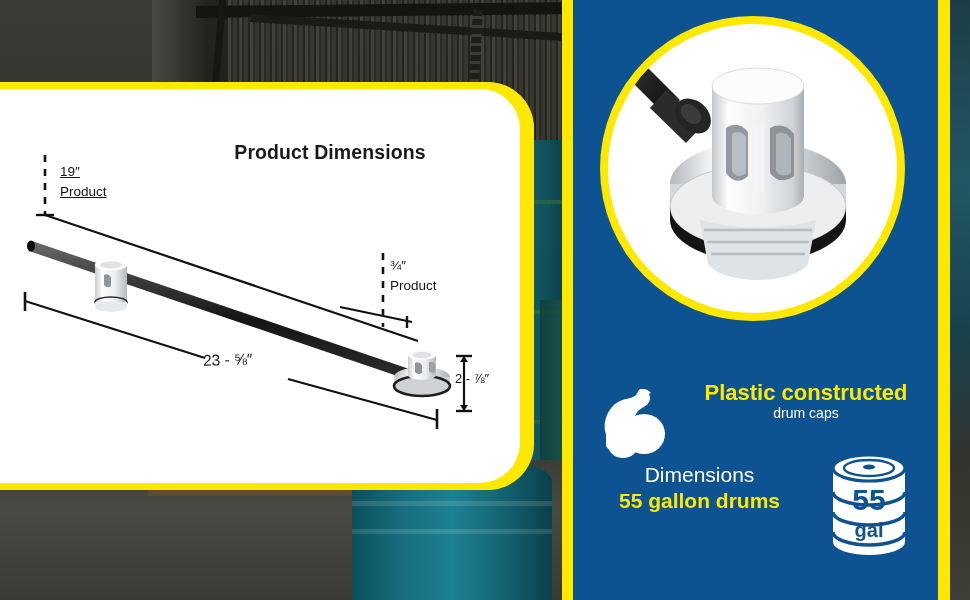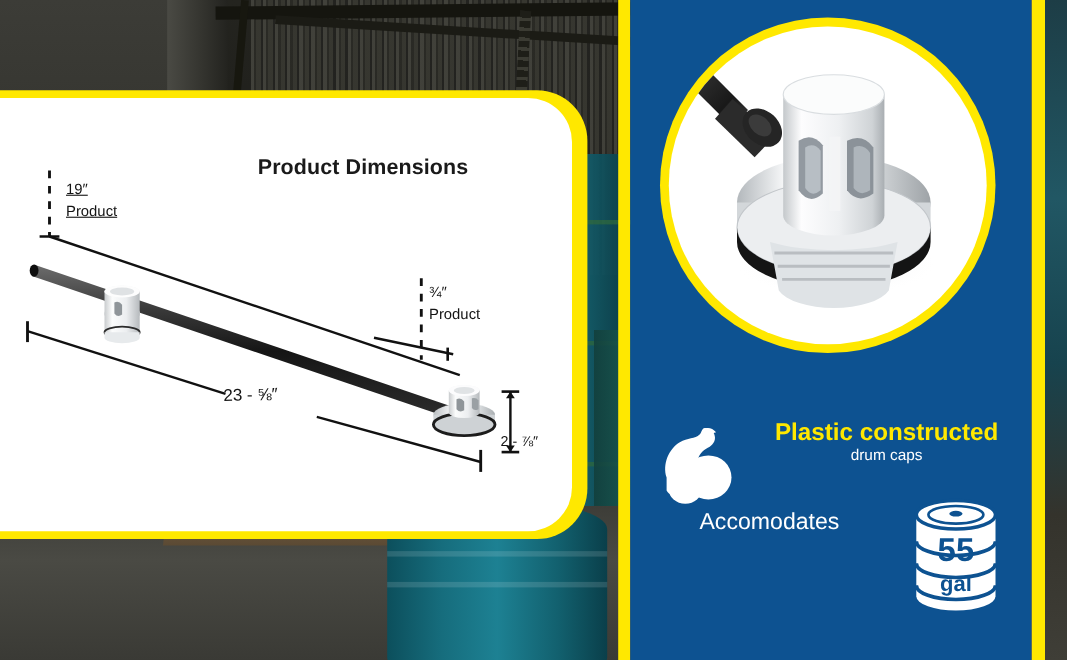--- a/index.html
+++ b/index.html
@@ -1,20 +1,20 @@
 <!DOCTYPE html>
 <html><head>
 <meta charset="utf-8">
 <style>
   html,body{margin:0;padding:0;background:#111;}
   body{font-family:"Liberation Sans",sans-serif;}
 
   #stage{
     position:relative;width:970px;height:600px;overflow:hidden;
-    background:#c2410c;
+    background:#8b5cf6;
   }
 
   
   .photo-bg{position:absolute;inset:0;}
   .wh-wall{
     position:absolute;left:0;top:0;width:575px;height:470px;
     background:
       linear-gradient(180deg,#24241f 0%,#1d1d1a 40%,#262622 100%);
   }
   .wh-corrugate{
@@ -265,21 +265,21 @@
     <div>Product</div>
   </div>
 
   <div style="position:absolute;left:390px;top:256px;font-size:13.5px;color:#141414;line-height:1.45;">
     <div>¾″</div>
     <div>Product</div>
   </div>
 
   <div style="position:absolute;left:203px;top:351px;font-size:15.5px;color:#141414;transform:rotate(-1.5deg);">23 - ⅝″</div>
 
-  <div style="position:absolute;left:455px;top:371px;font-size:13px;color:#141414;margin-top:22px;">2 - ⅞″</div>
+  <div style="position:absolute;left:455px;top:371px;font-size:13px;color:#141414;">2 - ⅞″</div>
 
   <div class="divider-yellow"></div>
   <div class="blue-panel"></div>
   <div class="right-yellow-stripe"></div>
 
   <div class="circle-ring"></div>
   <div class="circle-white">
     <svg class="prod" viewBox="0 0 289 289">
       <defs>
         <linearGradient id="rodp" x1="0" y1="0" x2="1" y2="1">
@@ -359,21 +359,22 @@
       <path d="M47,12 q7,-3 12,3 q-5,1 -6,5 q-4,-5 -6,-8 Z" fill="#ffffff"></path>
     </svg>
     <div class="feat1-text">
       <div class="feat1-l1">Plastic constructed</div>
       <div class="feat1-l2">drum caps</div>
     </div>
   </div>
 
   <div class="feat2">
     <div class="feat2-text">
-      <div class="feat2-l1">Accomodates</div>
+      <div class="feat2-l1">Dimensions</div>
+      <div class="feat2-l2">55 gallon drums</div>
     </div>
     <svg class="drum-ico" viewBox="0 0 105 110">
 
       <path d="M16,18 L16,92 a36,13 0 0 0 72,0 L88,18 Z" fill="#ffffff"></path>
       <ellipse cx="52" cy="18" rx="36" ry="13" fill="#ffffff"></ellipse>
       <ellipse cx="52" cy="18" rx="36" ry="13" fill="none" stroke="#0D5291" stroke-width="3.2"></ellipse>
       <ellipse cx="52" cy="18" rx="25" ry="8" fill="none" stroke="#0D5291" stroke-width="2.4"></ellipse>
 
       <ellipse cx="52" cy="17" rx="6" ry="2.6" fill="#0D5291"></ellipse>
 

